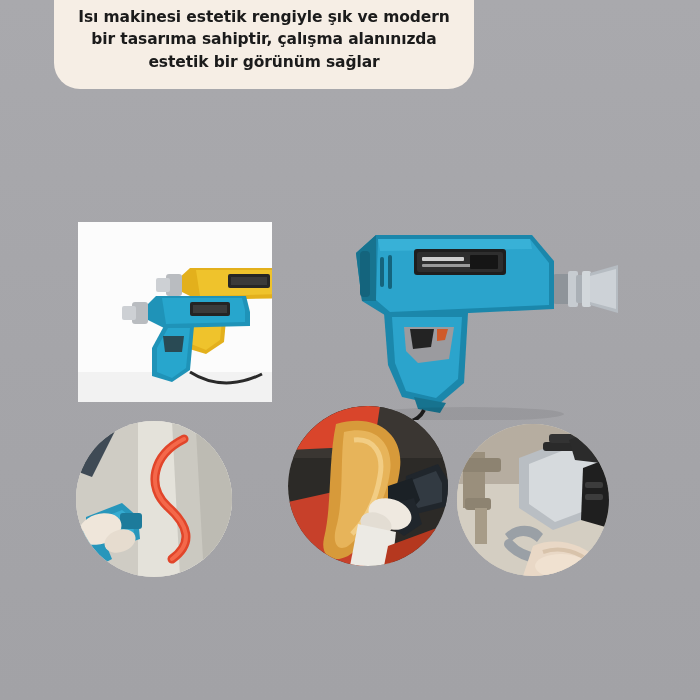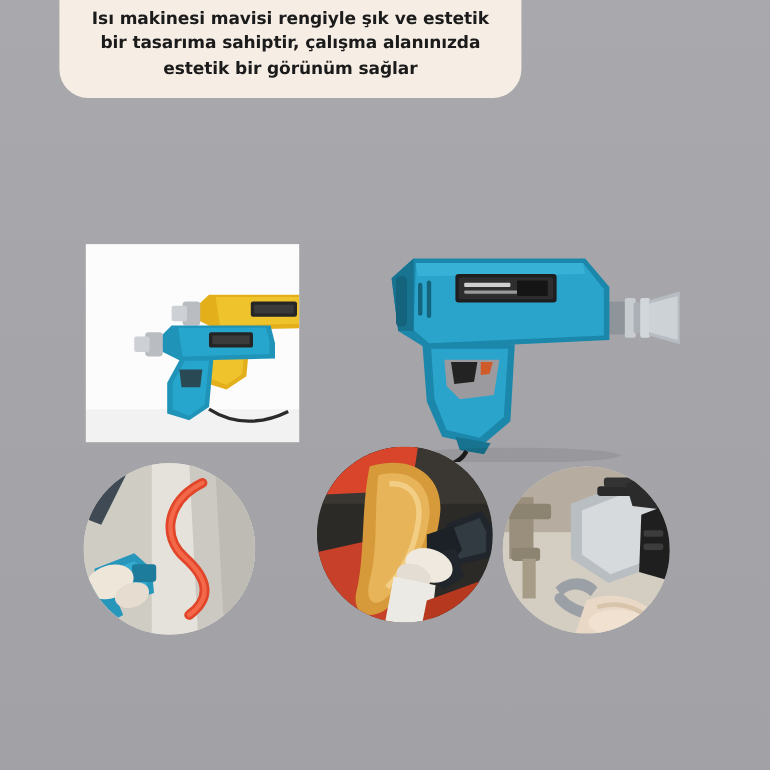--- a/index.html
+++ b/index.html
@@ -75,21 +75,21 @@
   .thumb-3 { left: 457px; top: 424px; width: 152px; height: 152px; }
 
   .thumb svg, .box-photo svg, .main-product svg { display:block; }
 </style>
 </head>
 <body>
 
 <div id="page">
 
   <div class="caption-banner">
-    <div class="caption-text">Isı makinesi mavisi rengiyle şık ve estetik bir tasarıma sahiptir, çalışma alanınızda estetik bir görünüm sağlar</div>
+    <div class="caption-text">Isı makinesi estetik rengiyle şık ve modern bir tasarıma sahiptir, çalışma alanınızda estetik bir görünüm sağlar</div>
   </div>
 
   <div class="box-photo">
     <svg width="194" height="180" viewBox="0 0 194 180" xmlns="http://www.w3.org/2000/svg">
       <rect x="0" y="0" width="194" height="180" fill="#fcfcfc"></rect>
       <rect x="0" y="150" width="194" height="30" fill="#f2f2f2"></rect>
 
       <g>
         <path d="M100 57 L112 46 L210 46 L214 62 L214 76 L120 78 L104 70 Z" fill="#e3b01c"></path>
         <path d="M118 48 L206 48 L209 60 L209 72 L122 74 Z" fill="#efc32c"></path>

